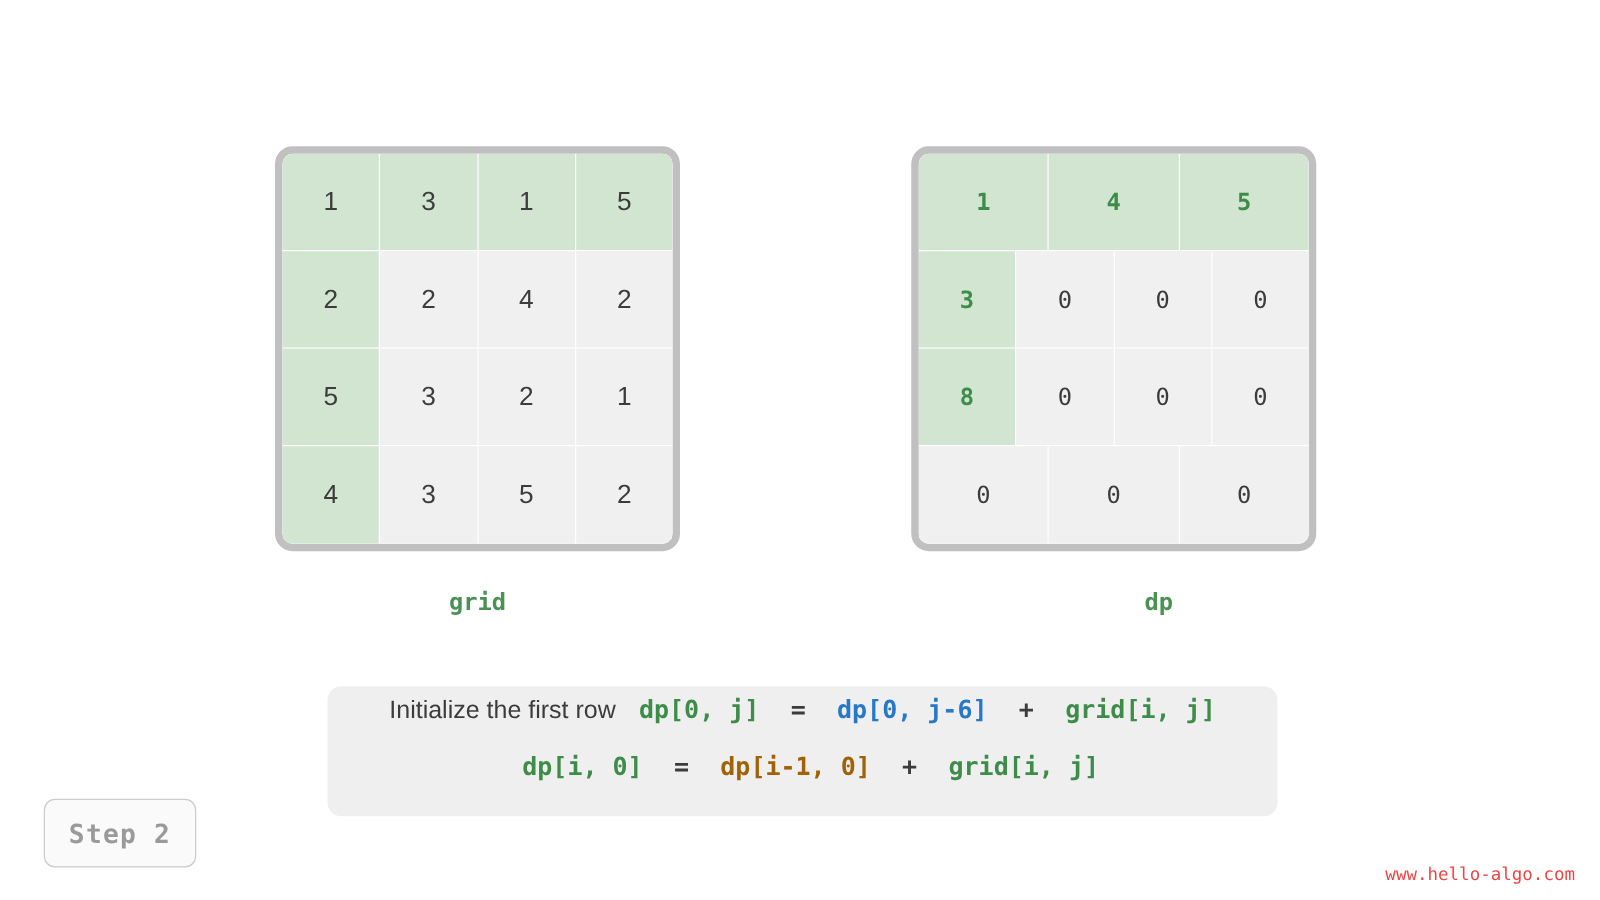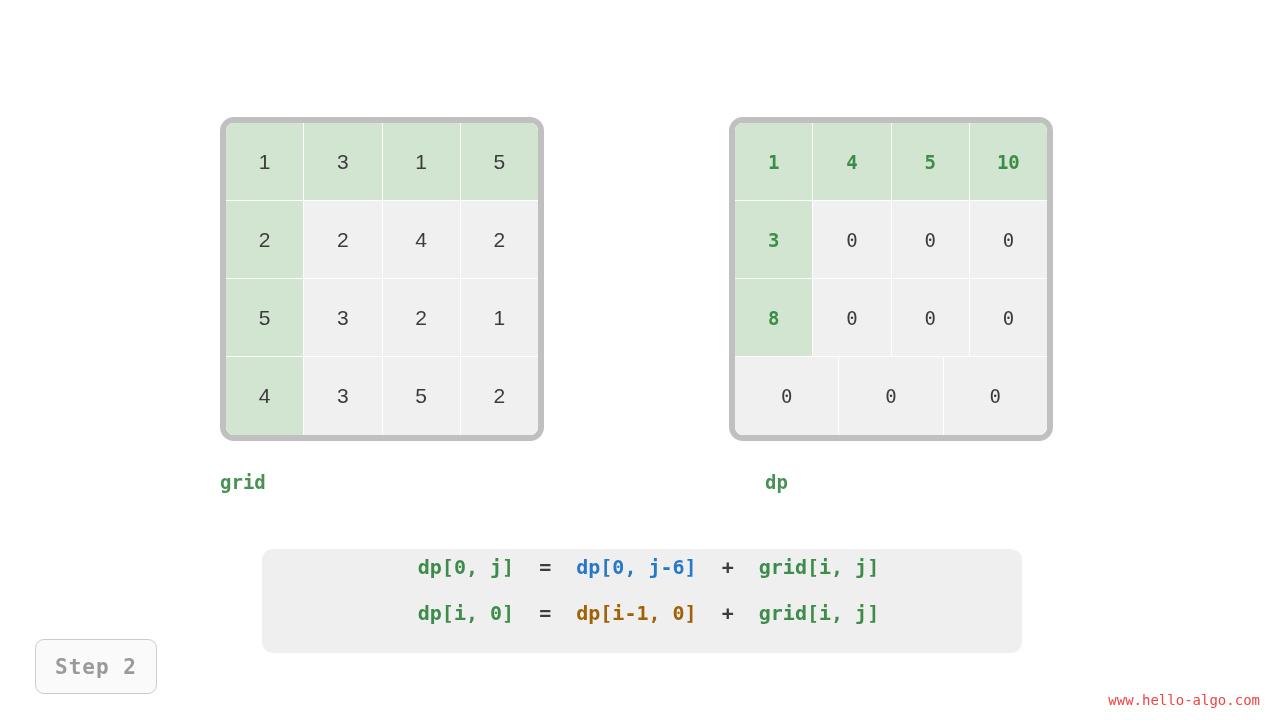--- a/index.html
+++ b/index.html
@@ -76,20 +76,21 @@
     color: #3d8c4a;
   }
 
   
   .caption {
     position: absolute;
     font-family: "DejaVu Sans Mono", monospace;
     font-size: 19px;
     font-weight: bold;
     color: #4a9154;
+    text-align: center;
     width: 324px;
   }
   #grid-caption { left: 220px; top: 471px; }
   #dp-caption   { left: 765px; top: 471px; }
 
   
   #formula-box {
     position: absolute;
     left: 262px;
     top: 549px;
@@ -188,21 +189,20 @@
   </div>
 </div>
 <div class="caption" id="grid-caption">grid</div>
 
 <div class="matrix-frame" id="dp-frame">
   <div class="matrix-rows">
     <div class="matrix-row">
       <div class="cell hl">1</div>
       <div class="cell hl">4</div>
       <div class="cell hl">5</div>
-      <div class="cell hl">10</div>
     </div>
     <div class="matrix-row">
       <div class="cell hl">3</div>
       <div class="cell plain">0</div>
       <div class="cell plain">0</div>
       <div class="cell plain">0</div>
     </div>
     <div class="matrix-row">
       <div class="cell hl">8</div>
       <div class="cell plain">0</div>
@@ -213,20 +213,21 @@
       <div class="cell plain">0</div>
       <div class="cell plain">0</div>
       <div class="cell plain">0</div>
     </div>
   </div>
 </div>
 <div class="caption" id="dp-caption">dp</div>
 
 <div id="formula-box">
   <div class="formula-line">
+    <span class="prose">Initialize the first row </span>
     <span class="code green">dp[0, j]</span>
     <span class="code dark"> = </span>
     <span class="code blue">dp[0, j-6]</span>
     <span class="code dark"> + </span>
     <span class="code green">grid[i, j]</span>
   </div>
   <div class="formula-line">
     <span class="code green">dp[i, 0]</span>
     <span class="code dark"> = </span>
     <span class="code blue2">dp[i-1, 0]</span>

